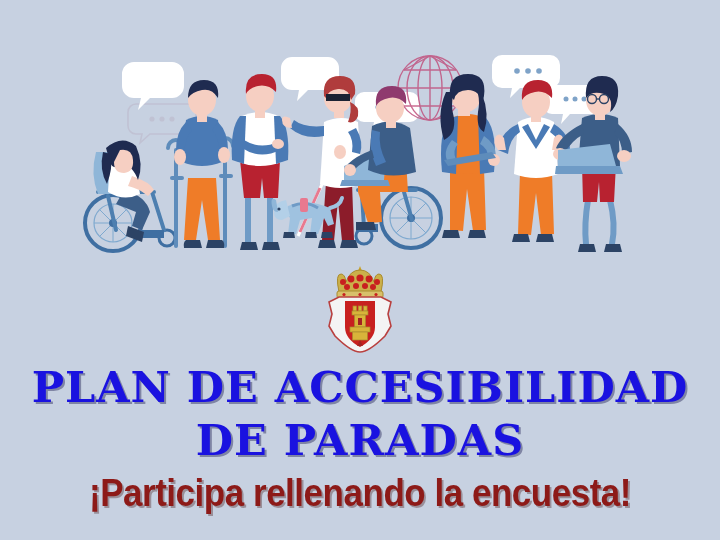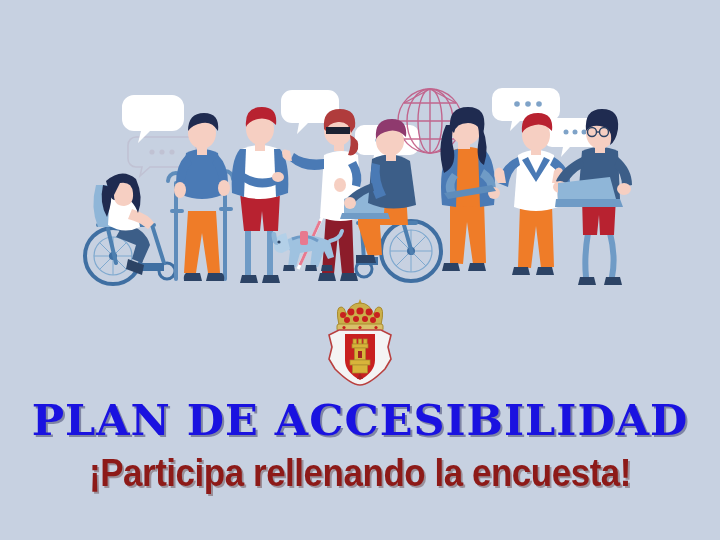--- a/index.html
+++ b/index.html
@@ -5,21 +5,20 @@
 <style>
   html,body{margin:0;padding:0;}
   body{
     width:720px;height:540px;overflow:hidden;
     background:#c7d1e1;
     font-family:"Liberation Sans", sans-serif;
   }
   #poster{
     position:relative;width:720px;height:412px;
     background:#c7d1e1;
-    margin-top:33px;
   }
 
   
   #illustration{
     position:absolute;left:0;top:0;width:720px;height:270px;
   }
   #illustration svg{display:block;width:720px;height:270px;}
 
   
   #crest{
@@ -386,16 +385,17 @@
         <rect x="33" y="67" width="20" height="5"></rect>
         <rect x="35.5" y="72" width="15" height="8"></rect>
       </g>
       <rect x="41" y="58" width="4" height="7" fill="#a32322"></rect>
       <path d="M43 80 l-3 6 h6 z" fill="#a32322"></path>
     </svg>
   </div>
 
   <div id="headline">
     <div class="line-blue" id="title-line1">PLAN DE ACCESIBILIDAD</div>
+    <div class="line-blue" id="title-line2">DE PARADAS</div>
     <div id="subtitle">¡Participa rellenando la encuesta!</div>
   </div>
 
 </div>
 
 </body></html>

